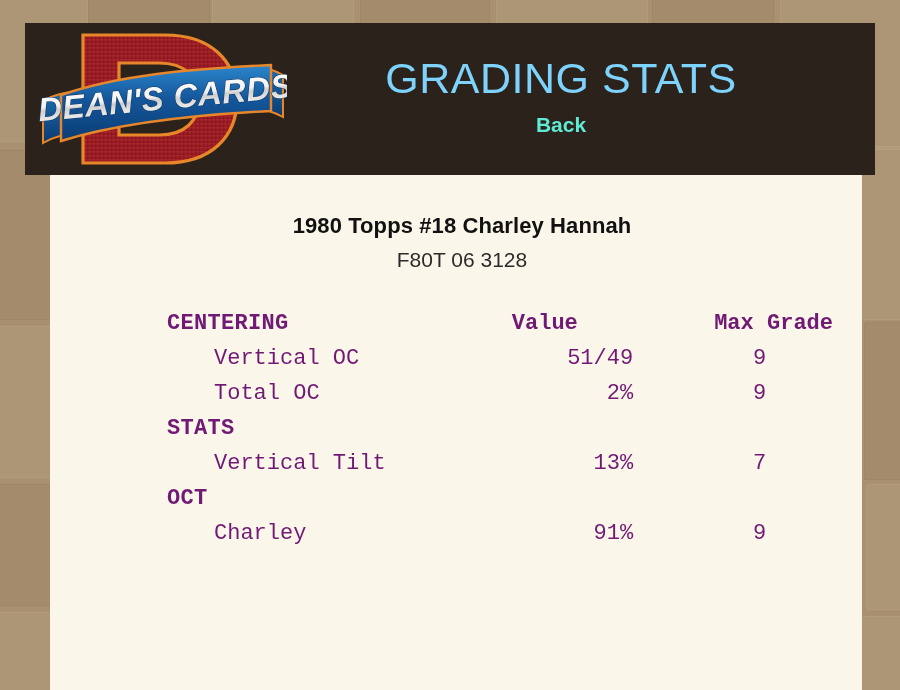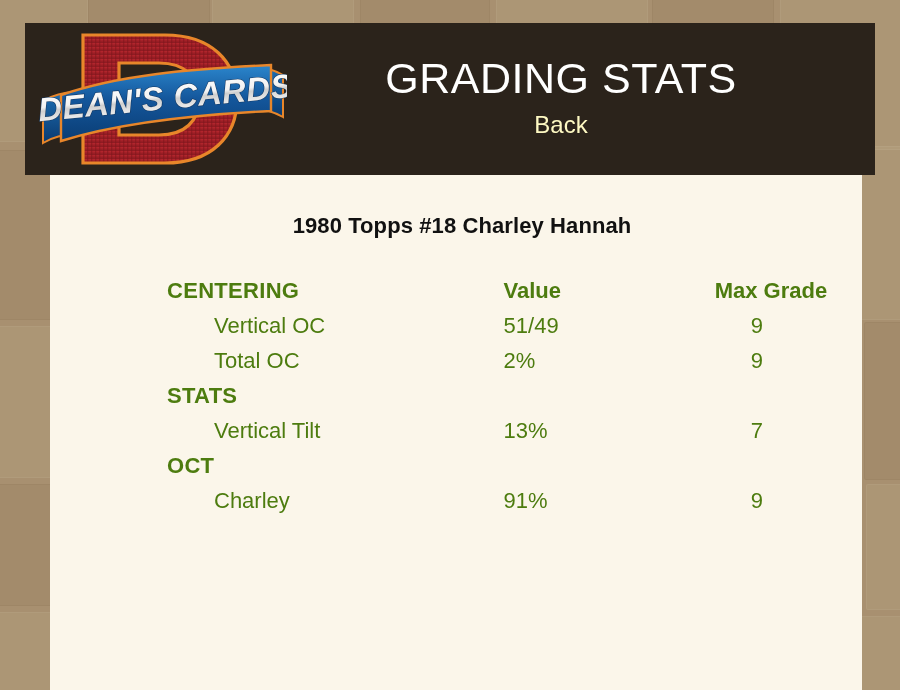--- a/index.html
+++ b/index.html
@@ -65,31 +65,31 @@
     top: 4px;
   }
 
   
   .header-titles {
     flex: 1 1 auto;
     text-align: center;
     padding-right: 40px;
   }
   .header-title {
-    color: #ffffff;
+    color: #7dd3fc;
     font-size: 43px;
     line-height: 50px;
     font-weight: 400;
     letter-spacing: 0.5px;
   }
   .header-subtitle {
-    color: #fef9c3;
-    font-size: 24px;
+    color: #5eead4;
+    font-size: 21px;
     line-height: 40px;
-    font-weight: 400;
+    font-weight: 700;
     margin-top: 2px;
   }
 
   
   .panel {
     position: absolute;
     left: 50px;
     top: 175px;
     width: 800px;
     height: 610px;
@@ -111,21 +111,22 @@
     font-size: 21px;
     font-weight: 400;
     margin-top: 9px;
   }
 
   
   .stats {
     margin: 34px 0 10px 0;
     width: 800px;
     border-collapse: collapse;
-    color: #4d7c0f;
+    color: #701a75;
+    font-family: Liberation Mono, monospace;
   }
   .stats td {
     padding: 0;
     height: 35px;
     vertical-align: middle;
     font-size: 22px;
     white-space: nowrap;
   }
   .col-label { width: 420px; }
   .col-value { width: 175px; }
@@ -141,21 +142,21 @@
   .head-value,
   .head-grade {
     font-weight: bold;
     text-align: center;
   }
 
   .row .col-label {
     padding-left: 152px;
   }
   .row .col-value {
-    text-align: left;
+    text-align: right;
     padding-right: 52px;
   }
   .row .col-grade {
     text-align: center;
     padding-right: 28px;
   }
   .head-value { padding-right: 52px; text-align: left; }
   .head-grade { padding-right: 28px; text-align: center; }
 </style>
 </head>
@@ -245,20 +246,21 @@
 
     <div class="header-titles">
       <div class="header-title">GRADING STATS</div>
       <div class="header-subtitle">Back</div>
     </div>
   </div>
 
   <div class="panel">
 
     <div class="card-title">1980 Topps #18 Charley Hannah</div>
+    <div class="card-serial">F80T 06 3128</div>
 
     <table class="stats">
       <tbody>
 
         <tr class="section-head">
           <td class="col-label">CENTERING</td>
           <td class="col-value head-value">Value</td>
           <td class="col-grade head-grade">Max Grade</td>
         </tr>
 

